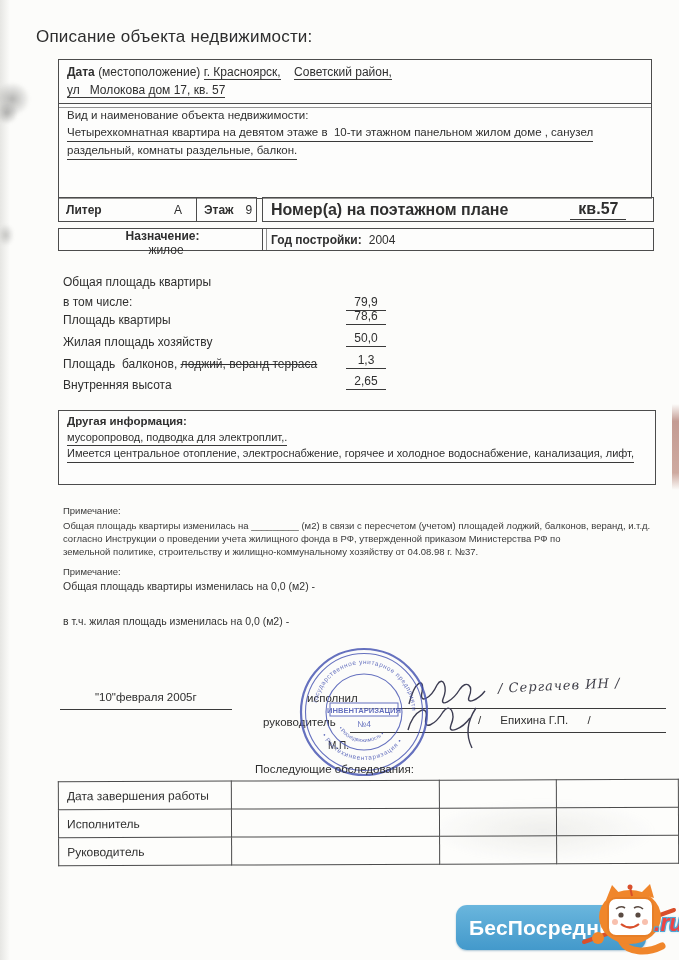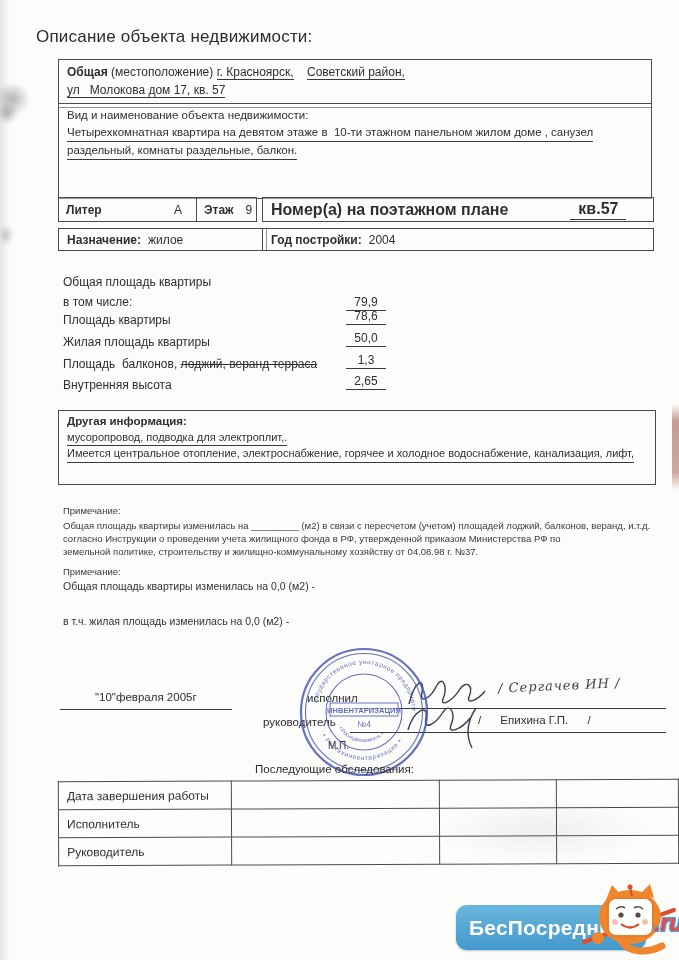--- a/index.html
+++ b/index.html
@@ -26,21 +26,21 @@
   .obj-box{left:58px;top:103px;width:576px;height:88px;padding:3px 8px;font-size:11.5px;line-height:17px;}
   b.lbl{font-weight:bold;}
   .u{border-bottom:1px solid #3a3a3a;}
   .nowrap{white-space:nowrap;display:inline-block;}
 
   .liter-box{left:58px;top:197px;width:197px;height:23px;display:flex;font-size:12px;}
   .liter-cell{flex:0 0 116px;display:flex;justify-content:space-between;align-items:center;padding:0 14px 0 7px;border-right:1.2px solid #4c4c4c;}
   .floor-cell{flex:1;display:flex;justify-content:space-between;align-items:center;padding:0 5px 0 7px;gap:12px;}
   .plan-box{left:262px;top:197px;width:374px;height:23px;display:flex;align-items:center;font-size:16px;padding:0 8px;}
   .plan-value{margin-left:62px;font-weight:bold;padding:0 8px 1px 8px;}
-  .purpose-box{left:58px;top:228px;width:191px;height:21px;display:flex;align-items:center;font-size:12px;padding:0 8px;}
+  .purpose-box{left:58px;top:228px;width:191px;height:21px;display:flex;align-items:center;font-size:12px;padding:0 8px;flex-direction:column;}
   .year-box{left:262px;top:228px;width:374px;height:21px;display:flex;align-items:center;font-size:12px;padding:0 8px;}
   .val-gap{margin-left:7px;font-weight:normal;}
 
   .area-row{left:63px;width:330px;font-size:12px;}
   .area-val{left:346px;width:40px;text-align:center;font-size:12px;border-bottom:1.2px solid #3a3a3a;padding-bottom:1px;}
   .strike{text-decoration:line-through;}
 
   .other-box{left:58px;top:410px;width:580px;height:67px;padding:3px 8px;font-size:11px;line-height:15.5px;}
   .other-box .hdr{font-weight:bold;font-size:11.5px;}
 
@@ -78,21 +78,21 @@
   <div class="abs smudge s1"></div>
   <div class="abs smudge s2"></div>
   <div class="abs smudge s3"></div>
   <div class="abs red-streak"></div>
   <div class="abs ghost"></div>
 
   <div class="abs title">Описание объекта недвижимости:</div>
 
   <div class="abs box addr-box">
     <div>
-      <b class="lbl">Общая</b>
+      <b class="lbl">Дата</b>
       <span>(местоположение)</span>
       <span class="u">г. Красноярск,</span>&nbsp;&nbsp;&nbsp;
       <span class="u">Советский район,</span>
     </div>
     <div>
       <span class="u">ул&nbsp;&nbsp;&nbsp;Молокова дом 17, кв. 57</span>
     </div>
   </div>
 
   <div class="abs box obj-box">
@@ -123,21 +123,21 @@
   <div class="abs box year-box">
     <b class="lbl">Год постройки:</b>
     <span class="val-gap">2004</span>
   </div>
 
   <div class="abs area-row" style="top:275px;">Общая площадь квартиры</div>
   <div class="abs area-val" style="top:271px;margin-top:24px;">79,9</div>
   <div class="abs area-row" style="top:295px;">в том числе:</div>
   <div class="abs area-row" style="top:313px;">Площадь квартиры</div>
   <div class="abs area-val" style="top:309px;">78,6</div>
-  <div class="abs area-row" style="top:335px;">Жилая площадь квартиры</div>
+  <div class="abs area-row" style="top:335px;">Жилая площадь хозяйству</div>
   <div class="abs area-val" style="top:331px;">50,0</div>
   <div class="abs area-row" style="top:357px;white-space:nowrap;">
     <span>Площадь&nbsp; балконов,</span>
     <span class="strike">лоджий, веранд терраса</span>
   </div>
   <div class="abs area-val" style="top:353px;">1,3</div>
   <div class="abs area-row" style="top:378px;">Внутренняя высота</div>
   <div class="abs area-val" style="top:374px;">2,65</div>
 
   <div class="abs box other-box">

